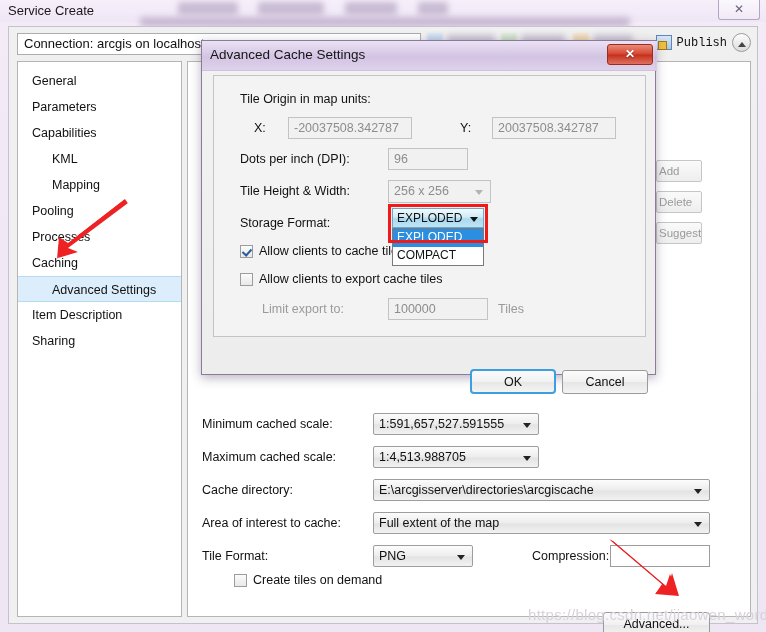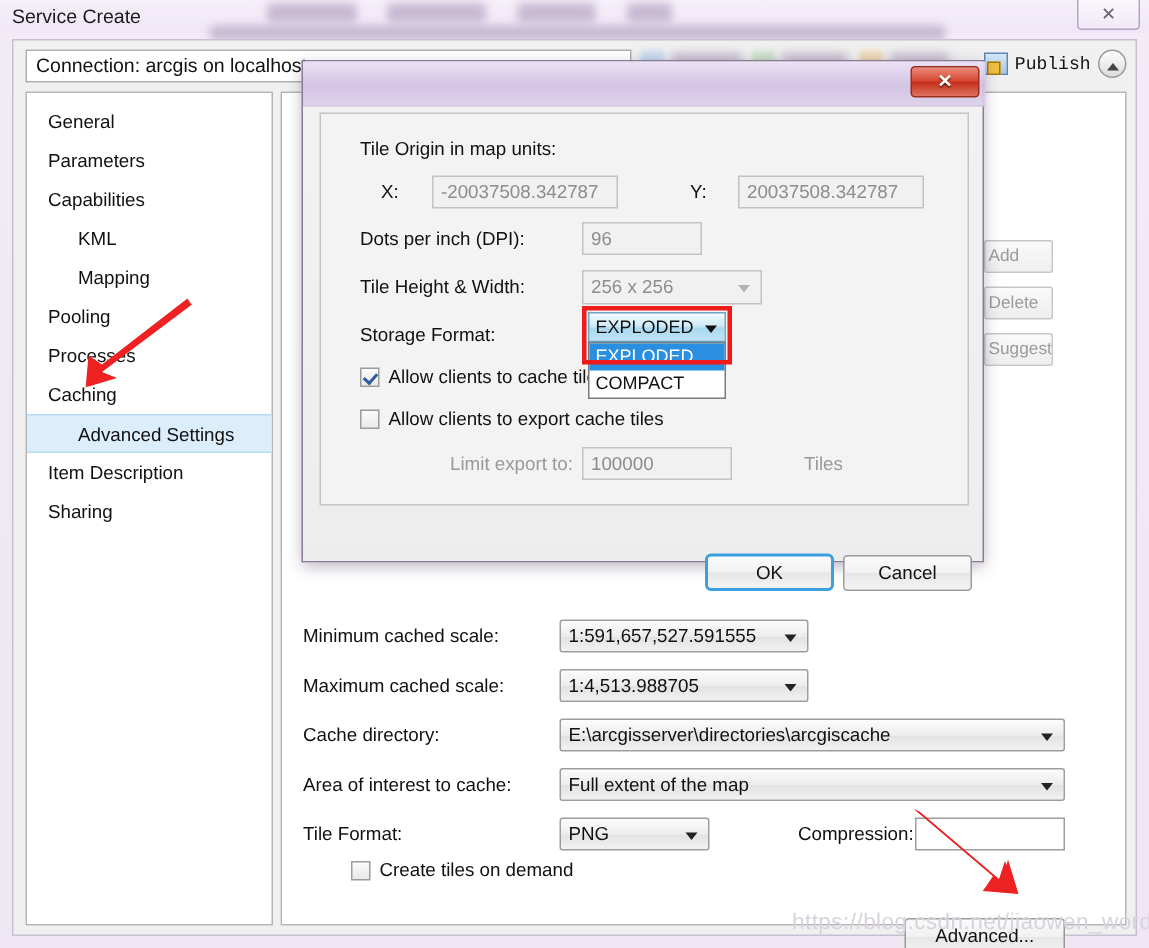--- a/index.html
+++ b/index.html
@@ -206,21 +206,21 @@
     color: #fff; font-weight: bold; font-size: 12px;
     text-align: center; line-height: 19px;
     text-shadow: 0 1px 1px rgba(0,0,0,.5);
   }
   .dlg-body {
     position: absolute; left: 11px; top: 34px;
     width: 433px; height: 262px;
     background: #f3f3f3; border: 1px solid #c4c4c4;
   }
   .dlg-label { position: absolute; font-size: 12.5px; color: #111; white-space: nowrap; }
-  .dlg-label.dim { color: #9a9a9a; margin-left: 38px; }
+  .dlg-label.dim { color: #9a9a9a; }
   .dlg-input {
     position: absolute; height: 22px;
     background: #f1f1f1; border: 1px solid #c3c3c3;
     font-size: 12.5px; color: #8d8d8d;
     padding: 3px 5px 0 5px;
   }
   .dlg-combo-dis {
     position: absolute; height: 23px;
     background: #f1f1f1; border: 1px solid #c3c3c3;
     font-size: 12.5px; color: #8d8d8d;
@@ -387,20 +387,21 @@
 
 <svg class="red-arrow" style="left:608px;top:538px;" width="80" height="64" viewBox="0 0 80 64">
   <path d="M6 4 L58 48 L62 36 L70 57 L48 55 L54 46 L2 2 Z" fill="#ee2222"></path>
   <path d="M5 3 L60 50 L64 35 L71 58 L47 56 L55 47 L1 1 Z" fill="#ee2222"></path>
 </svg>
 
 <div class="watermark">https://blog.csdn.net/jiaowen_word</div>
 
 <div class="dialog">
   <div class="dlg-titlebar">
+    <div class="dlg-title">Advanced Cache Settings</div>
     <div class="dlg-close">✕</div>
   </div>
 
   <div class="dlg-body">
 
     <div class="dlg-label" style="left:26px;top:16px;">Tile Origin in map units:</div>
 
     <div class="dlg-label" style="left:40px;top:45px;">X:</div>
     <div class="dlg-input" style="left:74px;top:41px;width:124px;">
       <span>-20037508.342787</span>
@@ -410,21 +411,21 @@
     <div class="dlg-input" style="left:278px;top:41px;width:124px;">
       <span>20037508.342787</span>
     </div>
 
     <div class="dlg-label" style="left:26px;top:76px;">Dots per inch (DPI):</div>
     <div class="dlg-input" style="left:174px;top:72px;width:80px;">
       <span>96</span>
     </div>
 
     <div class="dlg-label" style="left:26px;top:108px;">Tile Height &amp; Width:</div>
-    <div class="dlg-combo-dis" style="left:174px;top:104px;width:120px;">
+    <div class="dlg-combo-dis" style="left:174px;top:104px;width:103px;">
       <span>256 x 256</span>
       <span class="arrow"></span>
     </div>
 
     <div class="dlg-label" style="left:26px;top:140px;">Storage Format:</div>
 
     <div class="cb-row" style="left:26px;top:168px;">
       <span class="checkbox checked"></span>
       <span class="dlg-label" style="position:static;">Allow clients to cache tiles locally</span>
     </div>

